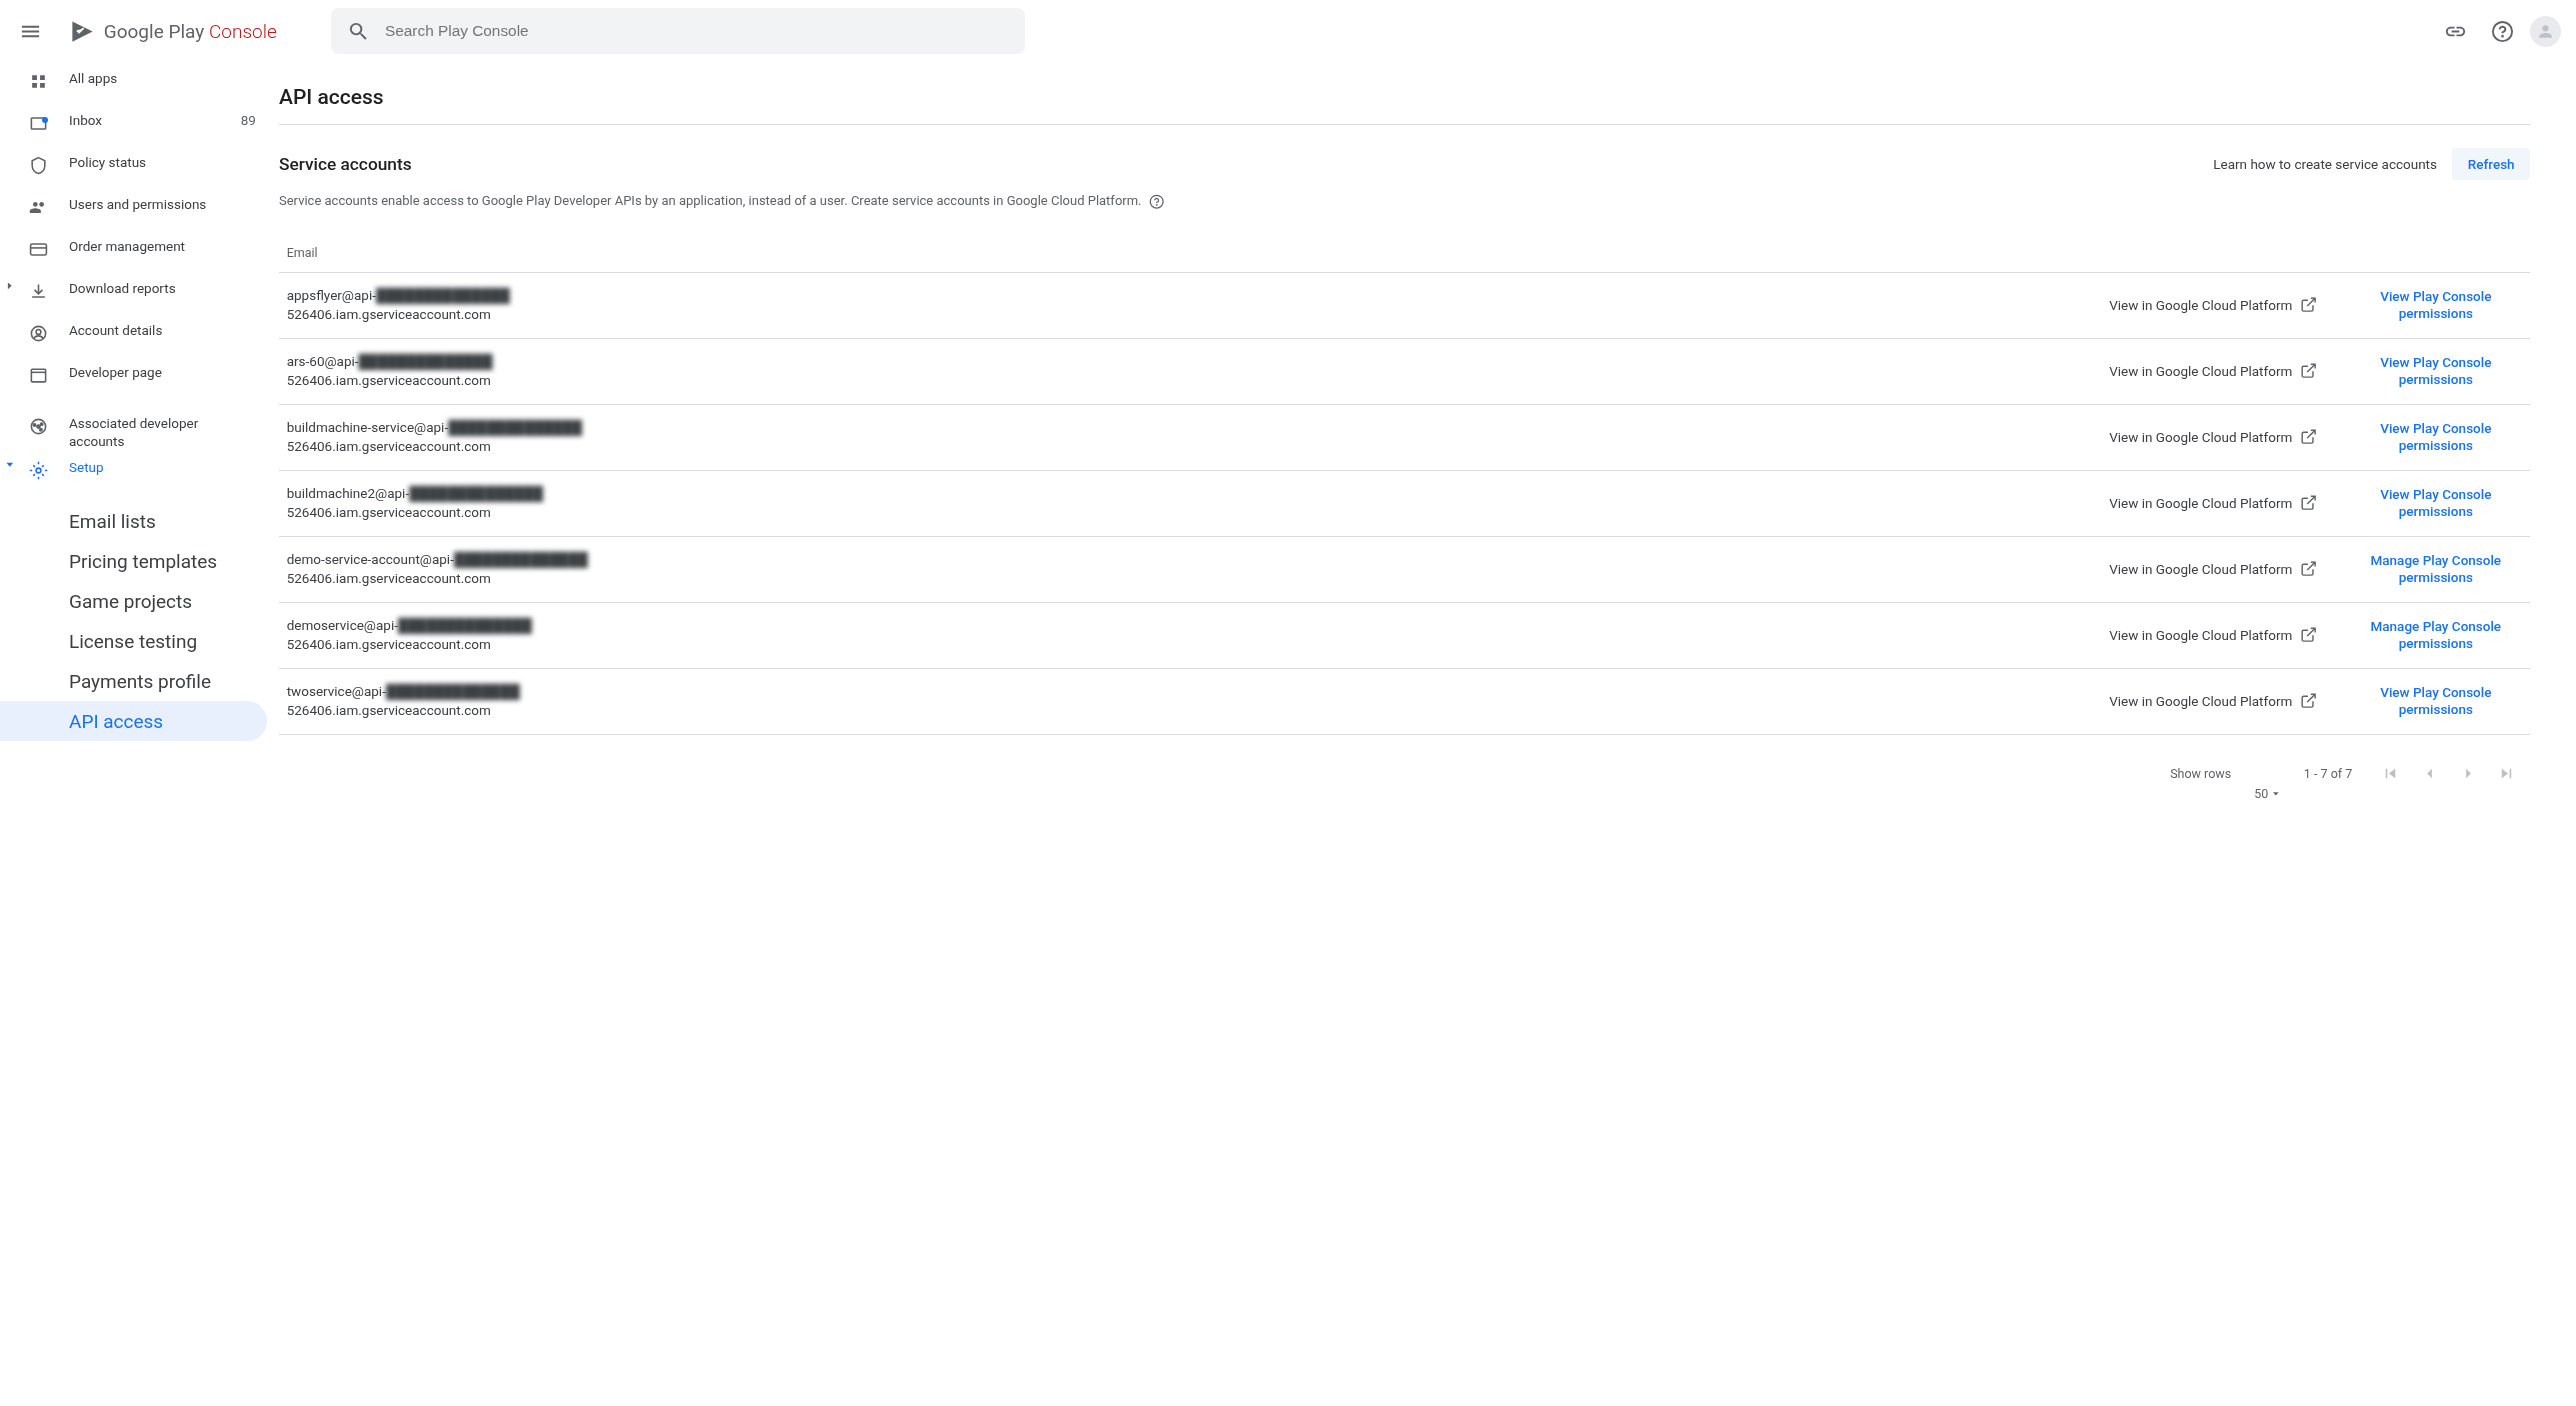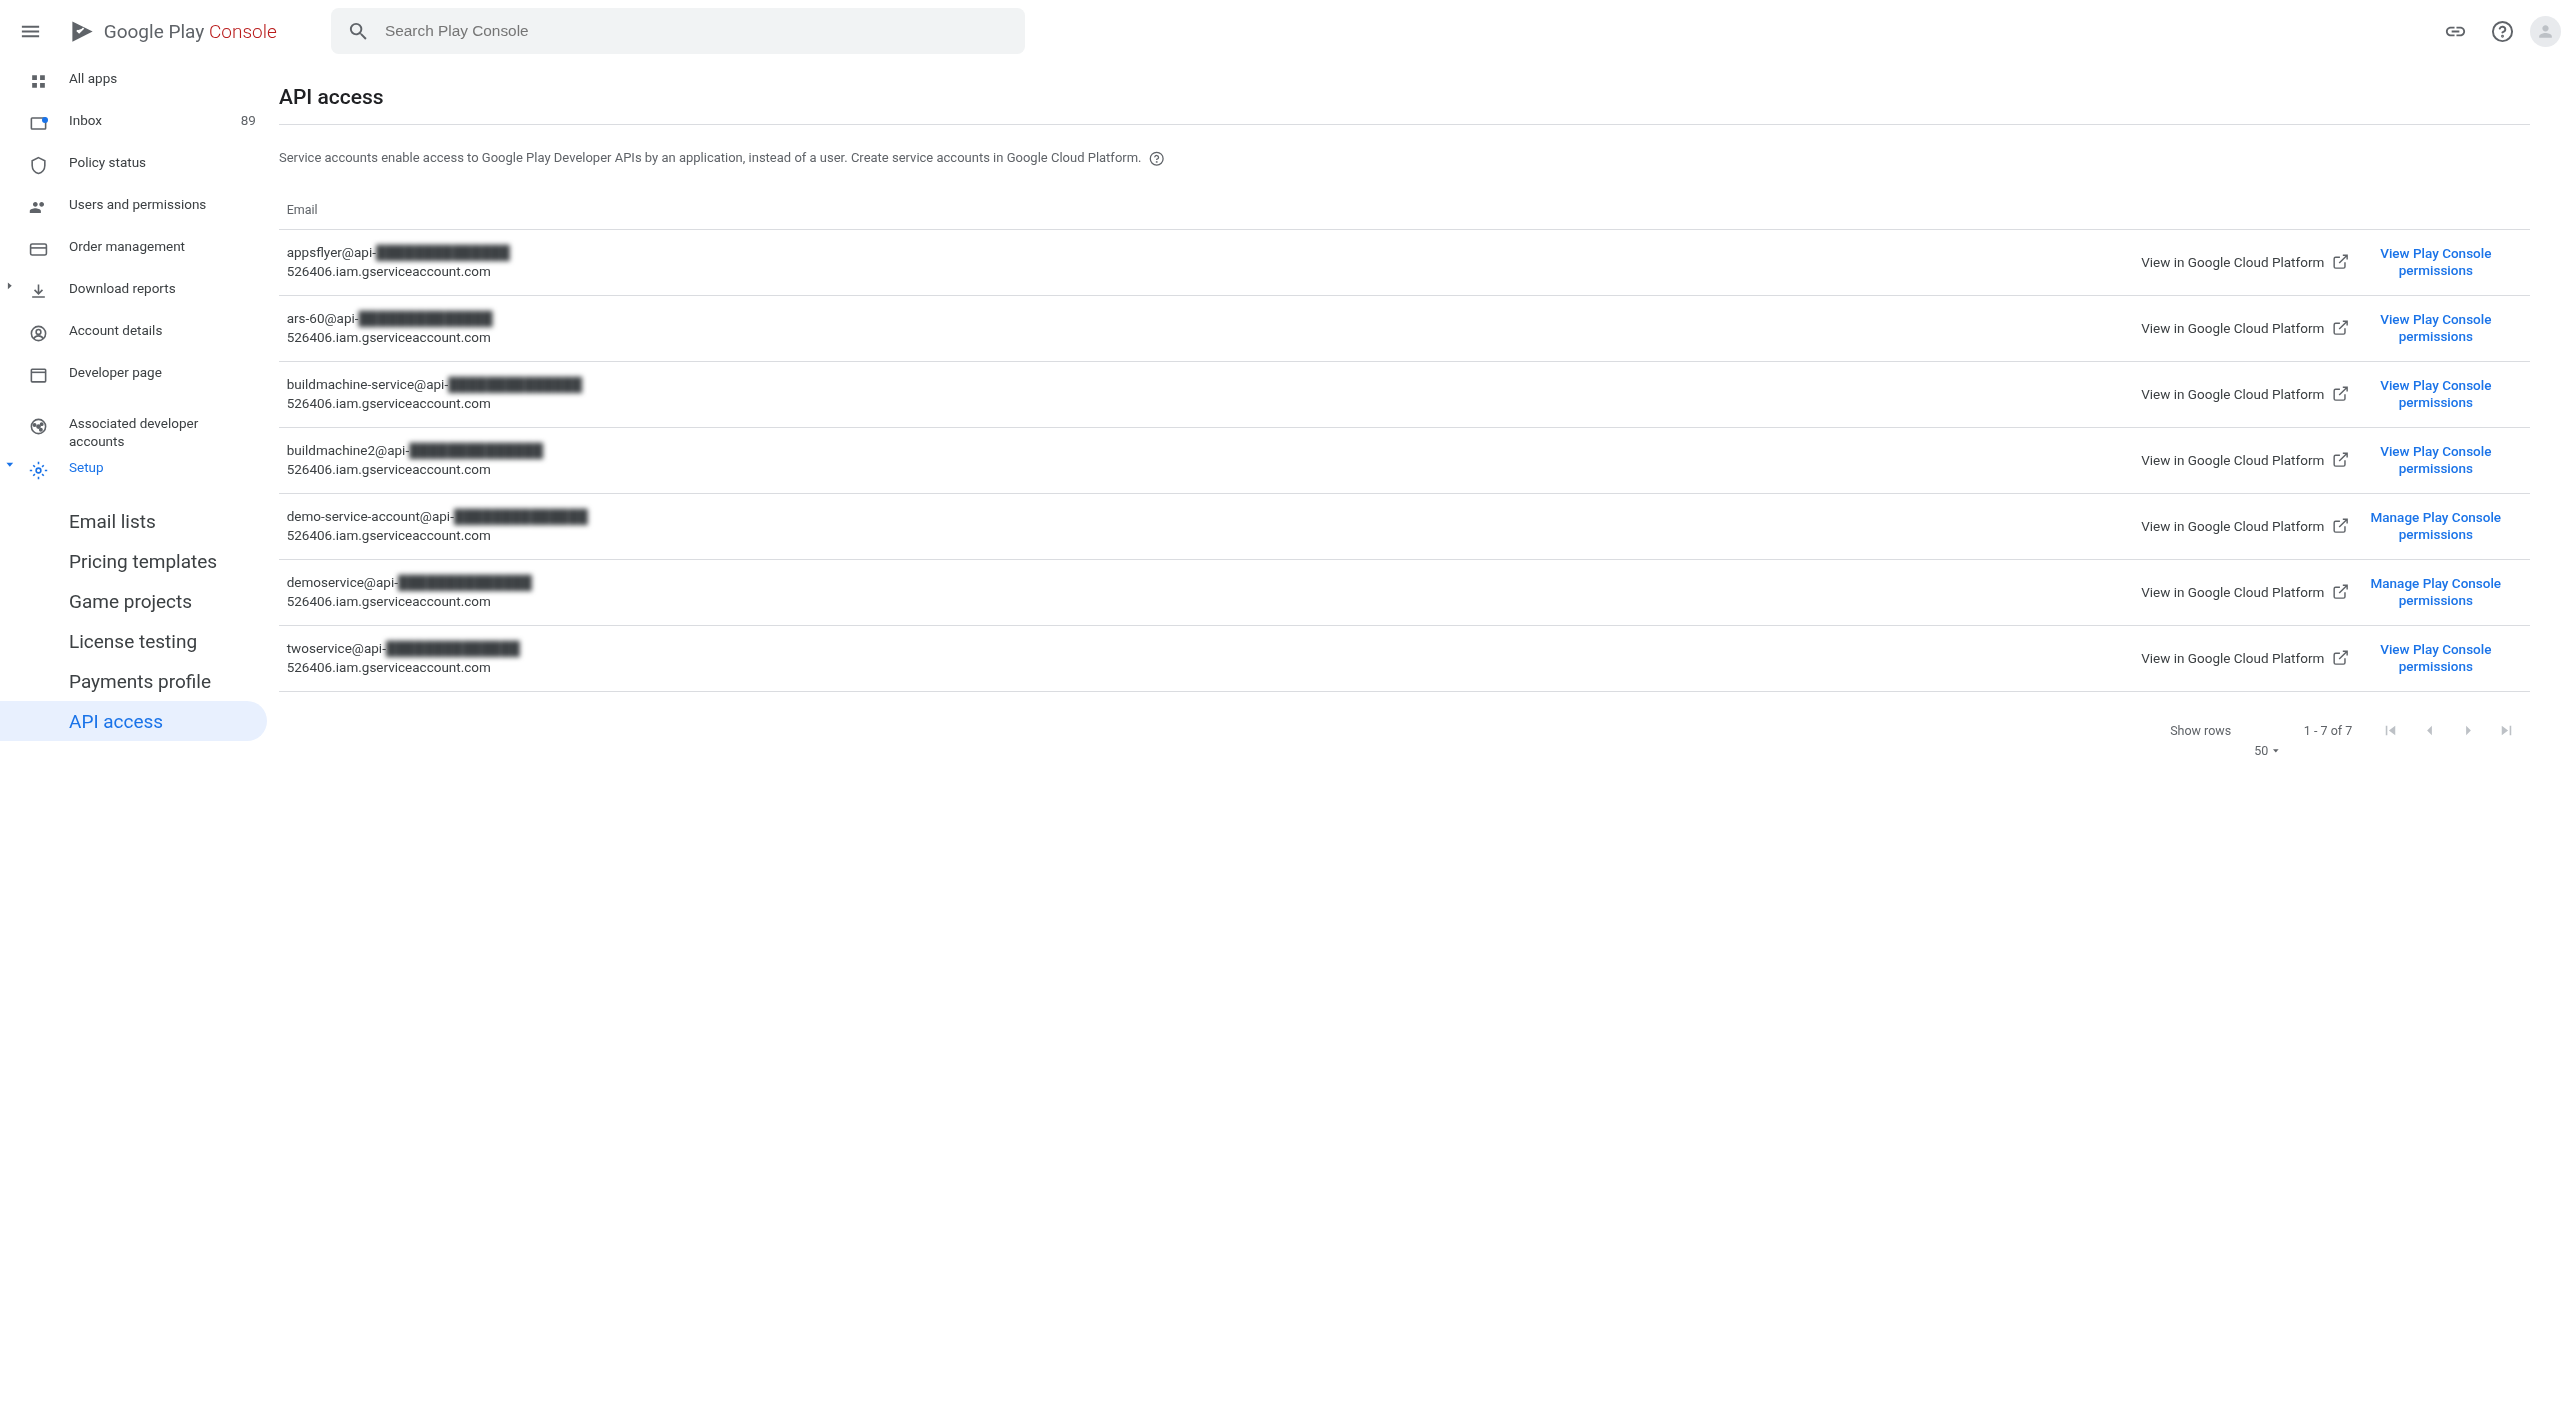--- a/index.html
+++ b/index.html
@@ -205,21 +205,21 @@
     padding: 11.6px 7.7px;
     color: #5f6368;
     font-size: 12.5px;
     border-bottom: 1px solid #dadce0;
   }
   .table-row {
     display: flex;
     align-items: center;
     padding: 13.5px 7.7px;
     border-bottom: 1px solid #dadce0;
-    gap: 0;
+    gap: 32px;
   }
   .email-cell {
     flex: 1;
     font-size: 13.5px;
     color: #3c4043;
     line-height: 19px;
   }
   .email-line { display: block; }
   .blur {
     filter: blur(2.9px);
@@ -446,20 +446,25 @@
           <span>Payments profile</span>
         </div>
       <div class="nav-sub active">
           <span>API access</span>
         </div>
     </div>
 
     <div class="main">
       <div class="page-title">API access</div>
 
+      <div class="section-head">
+        <div class="section-title">Service accounts</div>
+        <div class="learn-link">Learn how to create service accounts</div>
+        <div class="refresh-btn">Refresh</div>
+      </div>
 
       <div class="section-desc">
         <span>Service accounts enable access to Google Play Developer APIs by an application, instead of a user. Create service accounts in Google Cloud Platform.</span>
         <span class="help-inline">
           <svg width="15.4" height="15.4" viewBox="0 0 24 24" fill="none" stroke="#5f6368" stroke-width="2">
               <circle cx="12" cy="12" r="10"></circle>
               <path d="M9.09 9a3 3 0 015.83 1c0 2-3 3-3 3" stroke-linecap="round"></path>
               <circle cx="12" cy="17" r="0.5" fill="#5f6368"></circle>
             </svg>
         </span>

